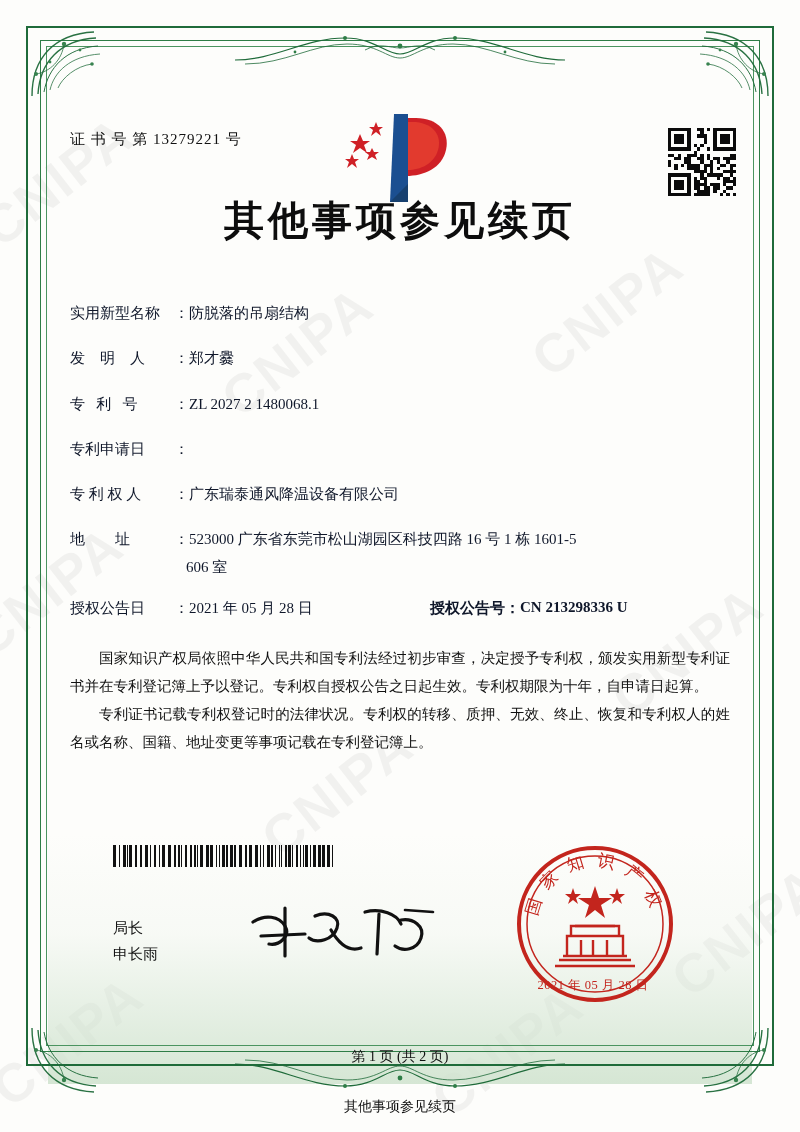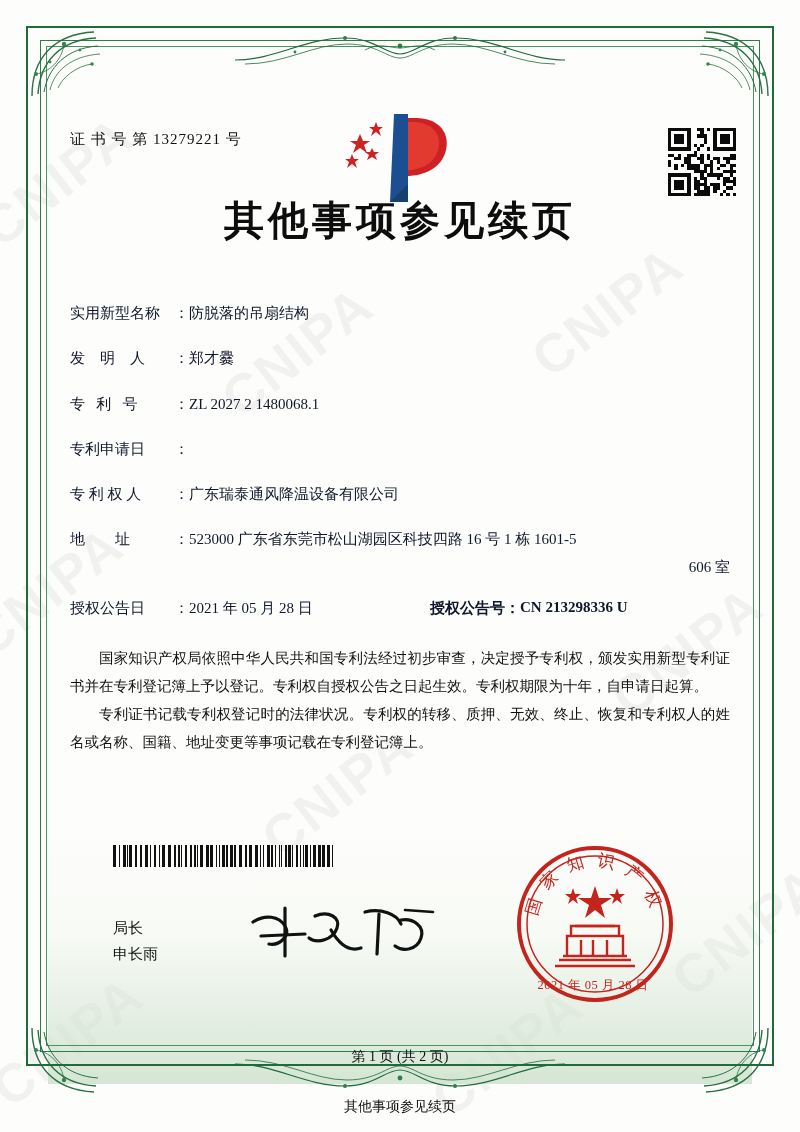--- a/index.html
+++ b/index.html
@@ -139,21 +139,21 @@
     line-height: 1.55;
   }
   .f-label {
     width: 104px;
     flex: 0 0 104px;
     white-space: pre;
     letter-spacing: 0px;
   }
   .f-colon { flex: 0 0 12px; }
   .f-value { flex: 1; }
-  .f-value2 { margin-left: 116px; text-align: right; }
+  .f-value2 { margin-left: 116px; }
 
   .field-inline {
     display: flex;
     align-items: flex-start;
     margin-bottom: 10px;
     font-size: 15px;
   }
   .inline-a { flex: 0 0 360px; display: flex; }
   .inline-b { display: flex; font-weight: bold; }
 

